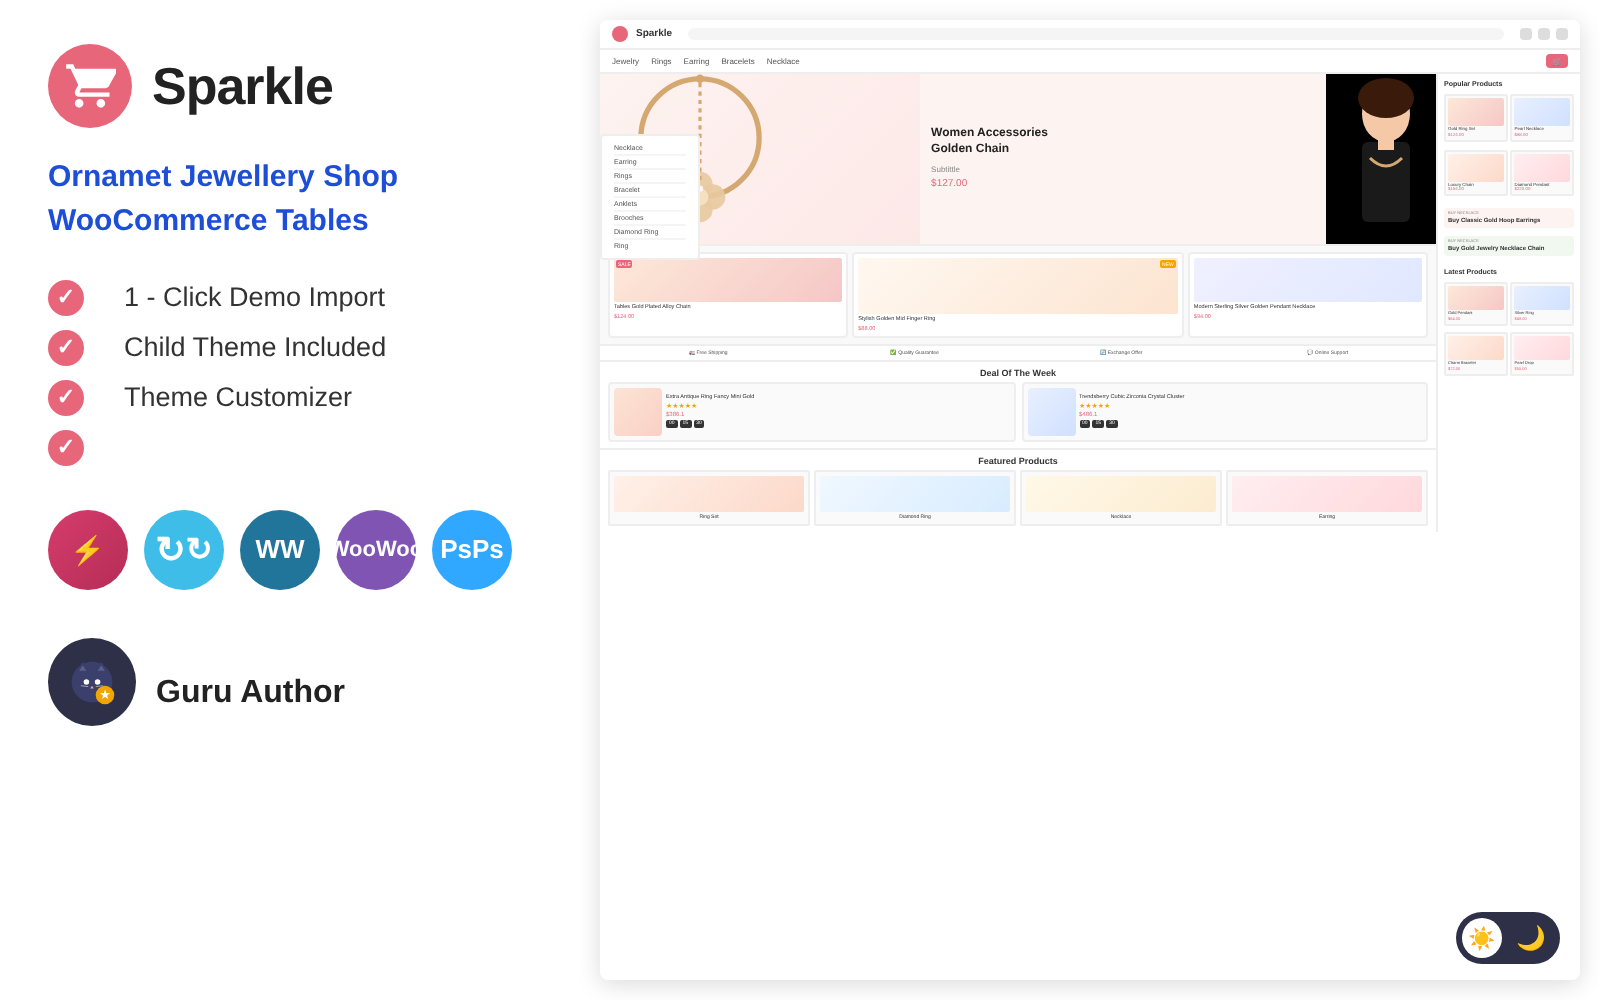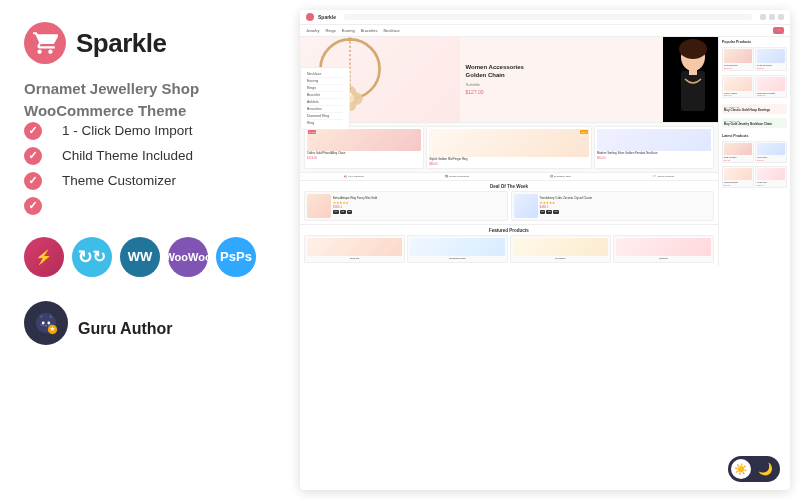--- a/index.html
+++ b/index.html
@@ -50,22 +50,23 @@
     .brand-name {
       font-size: 26px;
       font-weight: 700;
       color: #222;
       letter-spacing: -0.5px;
     }
 
     .tagline {
       font-size: 15px;
       font-weight: 600;
-      color: #737373;
+      color: #1d4ed8;
       line-height: 1.45;
+      margin-bottom: 18px;
     }
 
     .features {
       list-style: none;
       margin-bottom: 22px;
       display: flex;
       flex-direction: column;
       gap: 7px;
     }
 
@@ -370,21 +371,21 @@
     <div class="brand-icon">
       <svg viewBox="0 0 24 24">
         <path d="M7 18c-1.1 0-1.99.9-1.99 2S5.9 22 7 22s2-.9 2-2-.9-2-2-2zM1 2v2h2l3.6 7.59L5.25 14c-.16.28-.25.61-.25.96C5 16.1 5.9 17 7 17h14v-2H7.42c-.14 0-.25-.11-.25-.25l.03-.12.9-1.63H19c.75 0 1.41-.41 1.75-1.03l3.58-6.49A1 1 0 0023.5 4H5.21l-.94-2H1zm16 16c-1.1 0-1.99.9-1.99 2s.89 2 1.99 2 2-.9 2-2-.9-2-2-2z"></path>
       </svg>
     </div>
     <span class="brand-name">Sparkle</span>
   </div>
 
   <div class="tagline">
     <span>Ornamet Jewellery Shop</span><br>
-    <span>WooCommerce Theme</span>
+    <span>WooCommerce Tables</span>
   </div>
 
   <ul class="features">
     <li>
       <div class="check-icon"></div>
       <span>1 - Click Demo Import</span>
     </li>
     <li>
       <div class="check-icon"></div>
       <span>Child Theme Included</span>

